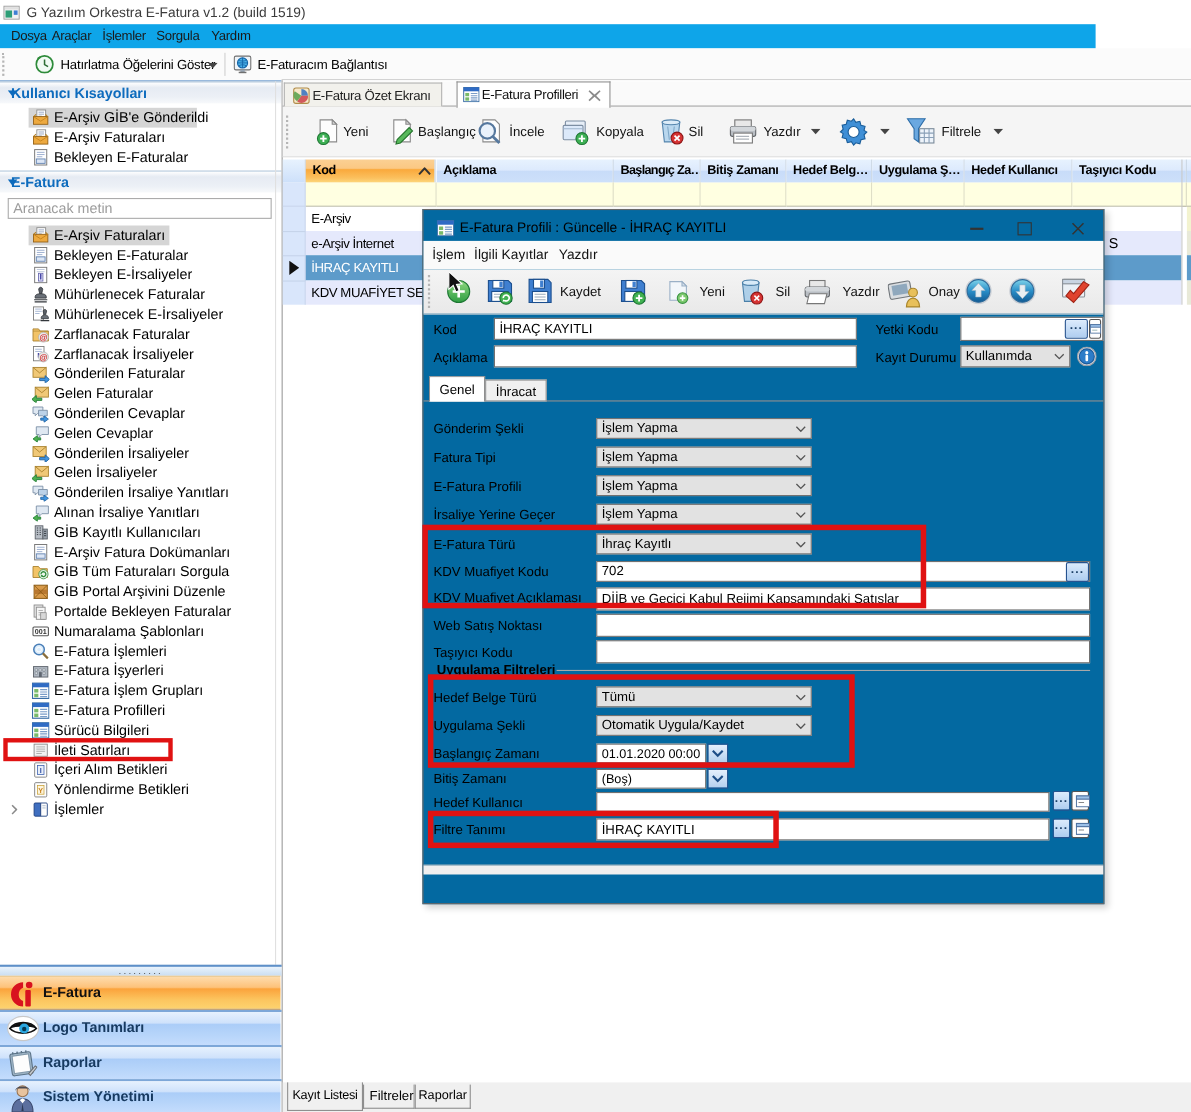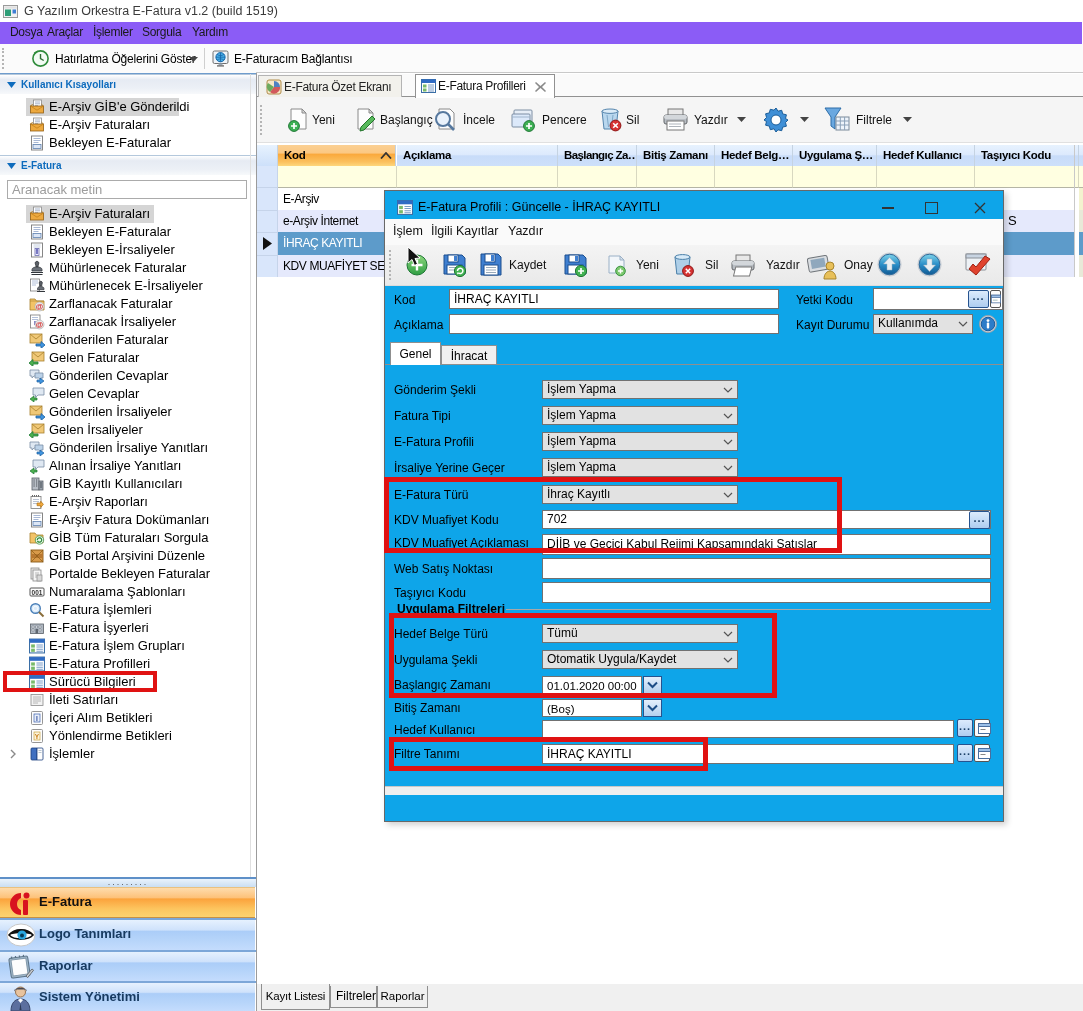--- a/index.html
+++ b/index.html
@@ -14,39 +14,39 @@
 .winbtn{position:absolute;width:24px;height:20px;border:1px solid #555;border-radius:2px;background:#fdfdfd}
 .grip{position:absolute;width:3px;border-left:2px dotted #b5b5b5}
 .toollbl{font-size:12px;color:#111}
 .hdrcell{position:absolute;top:0;height:21px;background:linear-gradient(#e7f2fe 0%,#ddeafd 45%,#c8dcf9 52%,#cde0fa 100%);border-right:1px solid #c5d3e2;font-weight:bold;font-size:11.5px;letter-spacing:-0.3px;line-height:21px;padding-left:6px;white-space:nowrap;overflow:hidden}
 .filtcell{position:absolute;top:21px;height:22px;background:#ffffe1;border-right:1px solid #d8d8c0;border-bottom:1px solid #b5b5a5}
 .row{position:absolute;left:0;width:796px;height:22px;font-size:12px;letter-spacing:-0.4px;line-height:22px}
 .ti{height:18px;line-height:18px;font-size:13px;white-space:nowrap;position:relative;padding-left:49px}
 .ti svg{position:absolute;left:29px;top:1px}
 .hl{position:absolute;left:26px;top:0;height:18px;background:#d5d5d5}
 .t2{position:relative}
-.gh{position:relative;height:20px;background:linear-gradient(#ffffff 0%,#e6ebf3 25%,#ecf0f6 70%,#f7f9fb 100%);border-top:1px solid #b4c8dc;color:#0d6bbd;font-weight:bold;font-size:10px;line-height:19px;padding-left:21px}
+.gh{position:relative;height:20px;background:linear-gradient(#ffffff 0%,#e6ebf3 25%,#ecf0f6 70%,#f7f9fb 100%);border-top:1px solid #b4c8dc;color:#0d6bbd;font-weight:bold;font-size:13px;line-height:19px;padding-left:10px}
 .gh svg{position:absolute;left:7px;top:7px}
 .bar{position:absolute;left:0;width:255px;height:29px;font-weight:bold;font-size:13px;color:#173a60}
 .bar .t{position:absolute;left:39px;top:6px}
 .dtab{position:absolute;font-size:12px;line-height:20px;text-align:center}
 </style></head>
 <body>
 
 <div class="abs" style="left:0;top:0;width:1083px;height:22px;background:#fff">
   <svg class="abs" style="left:3px;top:5px" width="15" height="13" viewBox="0 0 15 13">
       <rect x=".5" y=".5" width="14" height="12" fill="#f2f2f2" stroke="#9a9a9a"></rect>
       <rect x="1.5" y="1.5" width="12" height="2" fill="#e0e0e0"></rect>
       <rect x="2" y="4.5" width="6" height="6.5" fill="#2e9e77"></rect>
       <rect x="9.5" y="4.5" width="3.5" height="4" fill="#3f7fd4"></rect>
     </svg>
   <span class="abs" style="left:24px;top:4px;font-size:12.5px;color:#3b3b3b">G Yazılım Orkestra E-Fatura v1.2 (build 1519)</span>
 </div>
 
-<div class="abs" style="left:0;top:22px;width:1082px;height:22px;background:#8b5cf6;font-size:12px;letter-spacing:-0.3px;color:#1a1a1a">
+<div class="abs" style="left:0;top:22px;width:996px;height:22px;background:#0ea5e9;font-size:12px;letter-spacing:-0.3px;color:#1a1a1a">
   <span class="abs" style="left:10px;top:3px">Dosya</span>
   <span class="abs" style="left:47px;top:3px">Araçlar</span>
   <span class="abs" style="left:93px;top:3px">İşlemler</span>
   <span class="abs" style="left:142px;top:3px">Sorgula</span>
   <span class="abs" style="left:192px;top:3px">Yardım</span>
 </div>
 
 <div class="abs" style="left:0;top:44px;width:1083px;height:29px;background:#fbfbfb">
   <div class="grip" style="left:2px;top:4px;height:21px"></div>
   <svg class="abs" style="left:32px;top:6px" width="17" height="17" viewBox="0 0 17 17">
@@ -181,26 +181,20 @@
         </svg>Gönderilen İrsaliye Yanıtları</div>
   <div class="ti"><svg width="16" height="16" viewBox="0 0 16 16">
           <path d="M4 2h11v7h-6l-2.5 2.5V9H4z" fill="#dfe8f2" stroke="#7a8ea5" stroke-width=".8"></path>
           <path d="M8 12H5v-2l-4 3 4 3v-2h3z" fill="#4db050" stroke="#1e7a32" stroke-width=".7"></path>
         </svg>Alınan İrsaliye Yanıtları</div>
   <div class="ti"><svg width="16" height="16" viewBox="0 0 16 16">
           <rect x="3" y="2" width="7" height="12" fill="#b8bec6" stroke="#5a6068" stroke-width=".8"></rect>
           <rect x="10" y="5" width="4" height="9" fill="#9aa2ac" stroke="#5a6068" stroke-width=".8"></rect>
           <path d="M4.5 4h1.2M7 4h1.2M4.5 6h1.2M7 6h1.2M4.5 8h1.2M7 8h1.2M4.5 10h1.2M7 10h1.2M11 7h2M11 9h2M11 11h2" stroke="#3f454c" stroke-width=".9"></path>
         </svg>GİB Kayıtlı Kullanıcıları</div>
-  <div class="ti"><svg width="16" height="16" viewBox="0 0 16 16">
-          <rect x="2" y="2.5" width="10" height="12" fill="#fdfdfd" stroke="#7a7a7a" stroke-width=".8"></rect>
-          <path d="M3.5 2.5v-1.5M5.5 2.5v-1.5M7.5 2.5v-1.5M9.5 2.5v-1.5" stroke="#555" stroke-width=".9"></path>
-          <path d="M4 5.5h6M4 7.5h6M4 9.5h4" stroke="#a8b4c8" stroke-width=".8"></path>
-          <path d="M9 10h4v-2l3 3.5-3 3.5v-2H9z" transform="scale(.9)" fill="#f2a93c" stroke="#b06f10" stroke-width=".8"></path>
-        </svg>E-Arşiv Raporları</div>
   <div class="ti"><svg width="16" height="16" viewBox="0 0 16 16">
           <rect x="2.5" y="1" width="11" height="14" fill="#fff" stroke="#7a7a7a" stroke-width=".9"></rect>
           <path d="M4.5 3.5h7M4.5 5.5h7M4.5 7.5h5" stroke="#9eb0d0" stroke-width=".9"></path>
           <rect x="4" y="9.5" width="8" height="4" fill="#dce6f5" stroke="#5d7fae" stroke-width=".8"></rect>
         </svg>E-Arşiv Fatura Dokümanları</div>
   <div class="ti"><svg width="16" height="16" viewBox="0 0 16 16">
           <path d="M1 3h5l1.5 2H14v8H1z" fill="#f2c367" stroke="#a8812e" stroke-width=".8"></path>
           <circle cx="10.5" cy="10" r="4.2" fill="#eaf5ea" stroke="#2e8b3a" stroke-width=".7"></circle>
           <path d="M8.3 10a2.2 2.2 0 1 1 .8 1.7" fill="none" stroke="#2e8b3a" stroke-width="1.2"></path>
           <path d="M8 12.6l.3-2 1.9.7z" fill="#2e8b3a"></path>
@@ -328,21 +322,21 @@
       </svg>
     <span class="abs toollbl" style="left:206px;top:16px">İncele</span>
 
     <svg class="abs" style="left:253px;top:10px" width="27" height="26" viewBox="0 0 27 26">
         <rect x="4" y="3" width="18" height="12" rx="1" fill="#e7eef7" stroke="#7d8ea3"></rect>
         <rect x="2" y="7" width="18" height="13" rx="1" fill="#dce9fa" stroke="#7d8ea3"></rect>
         <path d="M2 10h18" stroke="#9fb4cc"></path>
         <circle cx="19" cy="19" r="5.4" fill="#3db054" stroke="#1d7733"></circle>
         <path d="M19 16v6M16 19h6" stroke="#fff" stroke-width="1.7"></path>
       </svg>
-    <span class="abs toollbl" style="left:285px;top:16px">Pencere</span>
+    <span class="abs toollbl" style="left:285px;top:16px">Kopyala</span>
 
     <svg class="abs" style="left:340px;top:10px" width="26" height="26" viewBox="0 0 26 26">
         <path d="M5 4h16l-2 18H7z" fill="#b9d7ee" stroke="#5585ad"></path>
         <ellipse cx="13" cy="4.2" rx="8" ry="2.2" fill="#dcecf8" stroke="#5585ad"></ellipse>
         <path d="M10 8l1.5 12M16 8l-1.5 12" stroke="#7fa8c8"></path>
         <circle cx="18.5" cy="18.5" r="5.4" fill="#d63333" stroke="#8e1414"></circle>
         <path d="M16.2 16.2l4.6 4.6M20.8 16.2l-4.6 4.6" stroke="#fff" stroke-width="1.6"></path>
       </svg>
     <span class="abs toollbl" style="left:369px;top:16px">Sil</span>
 
@@ -468,21 +462,21 @@
         <circle cx="12.5" cy="7" r="5" fill="#e8c39e" stroke="#9a7450"></circle>
         <path d="M6 6.5c0-5 13-5 13 0l-1.5-2h-10z" fill="#4a4a52"></path>
         <path d="M3 26c0-8 4-12 9.5-12s9.5 4 9.5 12z" fill="#5c6f9e" stroke="#39476b"></path>
         <path d="M10 15l2.5 3 2.5-3-2.5-1.5z" fill="#fff"></path>
         <path d="M12.5 18l-1 7h2z" fill="#2d3a57"></path>
       </svg>
     <span class="t">Sistem Yönetimi</span>
   </div>
 </div>
 
-<div class="abs" id="dlg" style="left:384px;top:190px;width:620px;height:632px;background:#0ea5e9;border:1px solid #686868;box-shadow:3px 3px 6px rgba(0,0,0,.18);z-index:20">
+<div class="abs" id="dlg" style="left:384px;top:190px;width:620px;height:632px;background:#0369a1;border:1px solid #686868;box-shadow:3px 3px 6px rgba(0,0,0,.18);z-index:20">
 
   <svg class="abs" style="left:12px;top:9px" width="16" height="15" viewBox="0 0 15 14">
       <rect x=".5" y=".5" width="14" height="13" fill="#fff" stroke="#3a6ea5"></rect>
       <rect x=".5" y=".5" width="14" height="3.5" fill="#2f6bc4"></rect>
       <rect x="2" y="5.5" width="3.5" height="3" fill="#79ba6a"></rect>
       <rect x="2" y="9.5" width="3.5" height="3" fill="#79ba6a"></rect>
       <path d="M7 6h6M7 8h6M7 10h6M7 12h6" stroke="#7a9cc8"></path>
     </svg>
   <span class="abs" style="left:33px;top:9px;font-size:12.5px">E-Fatura Profili : Güncelle - İHRAÇ KAYITLI</span>
   <span class="abs" style="left:497px;top:16px;width:12px;height:2px;background:#333"></span>

